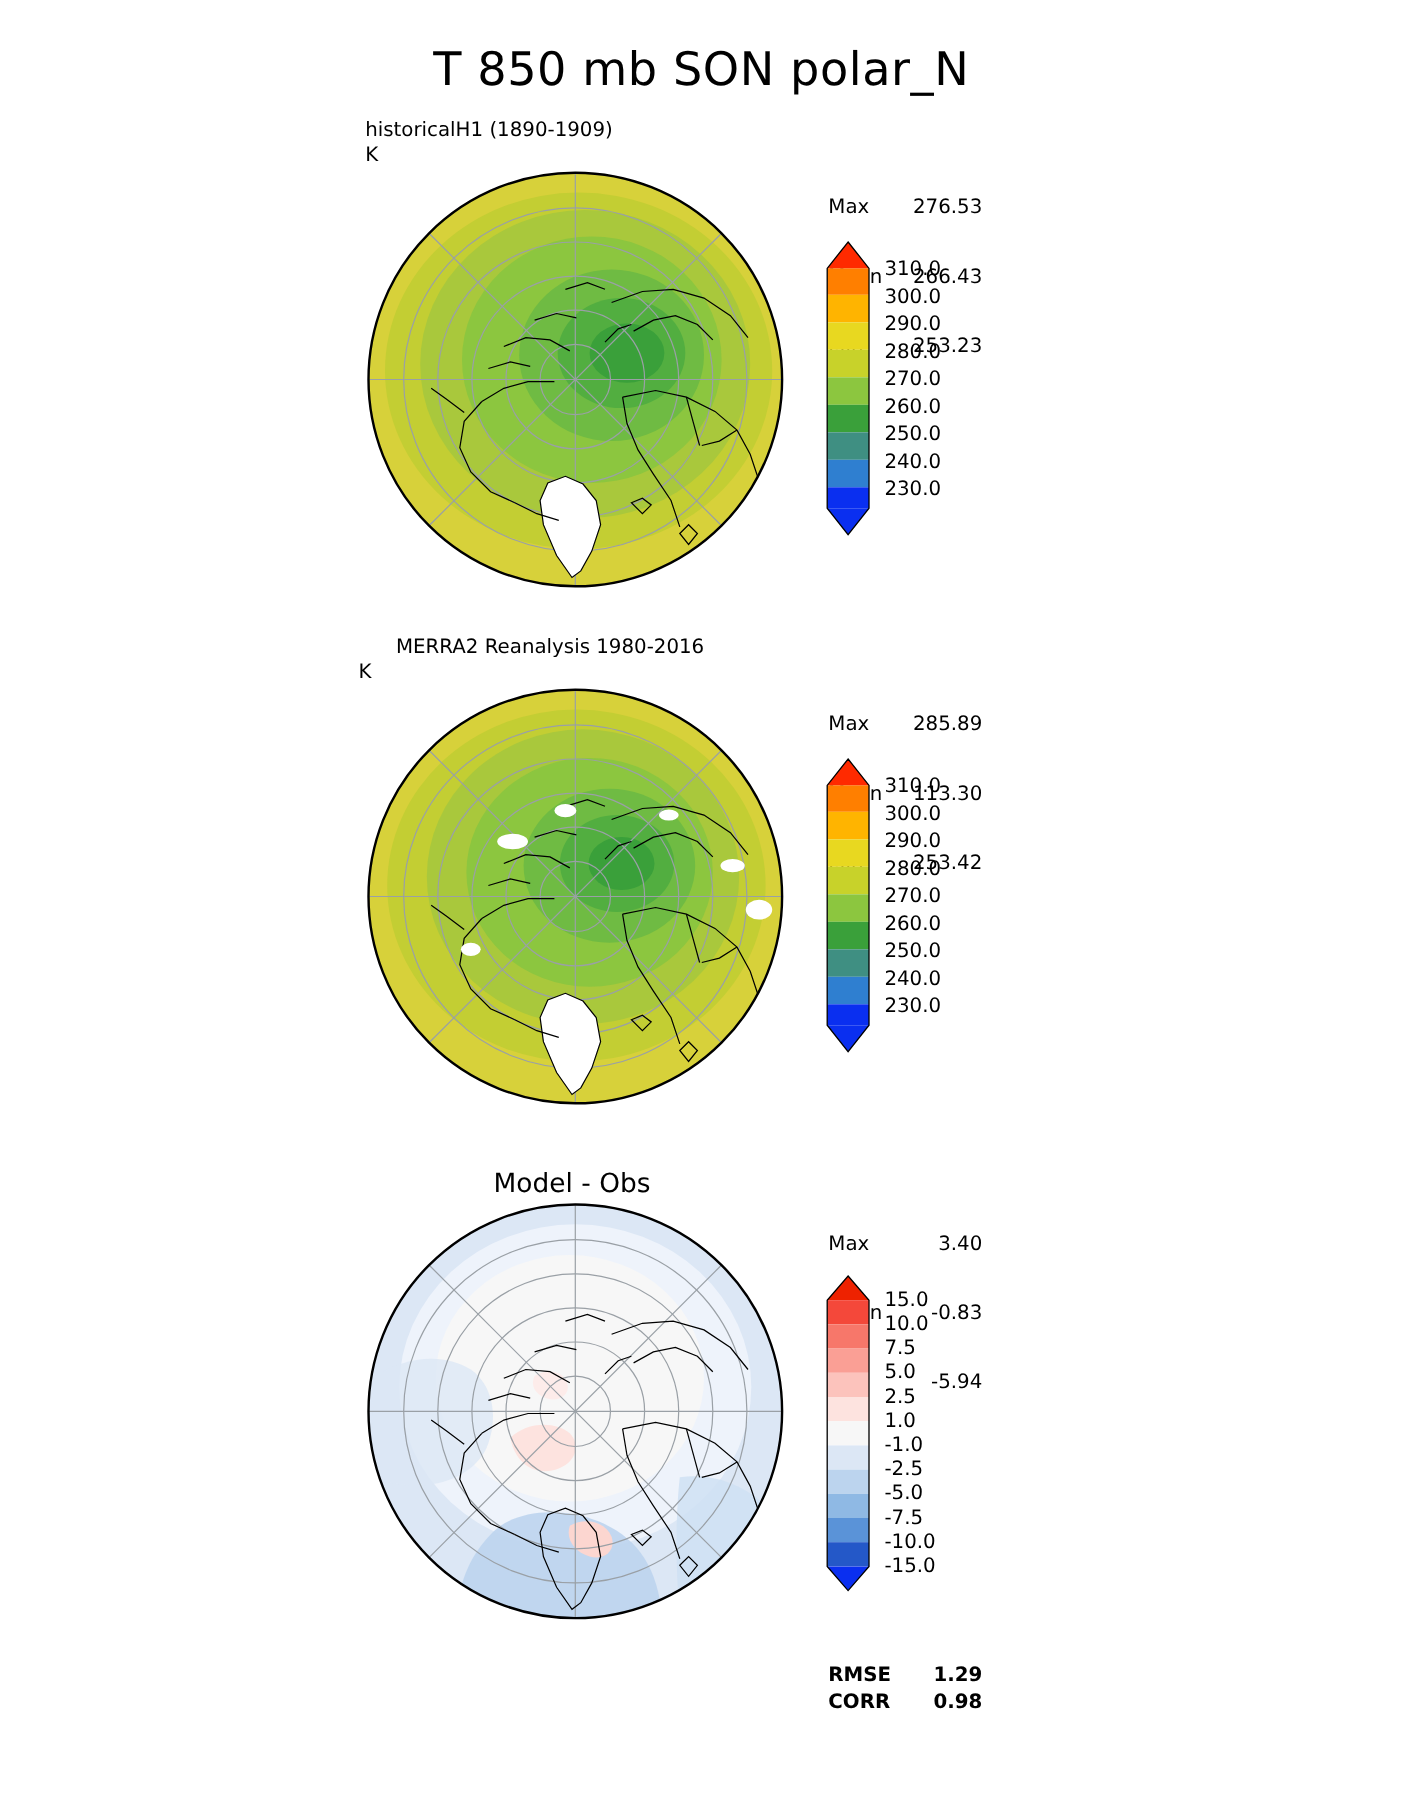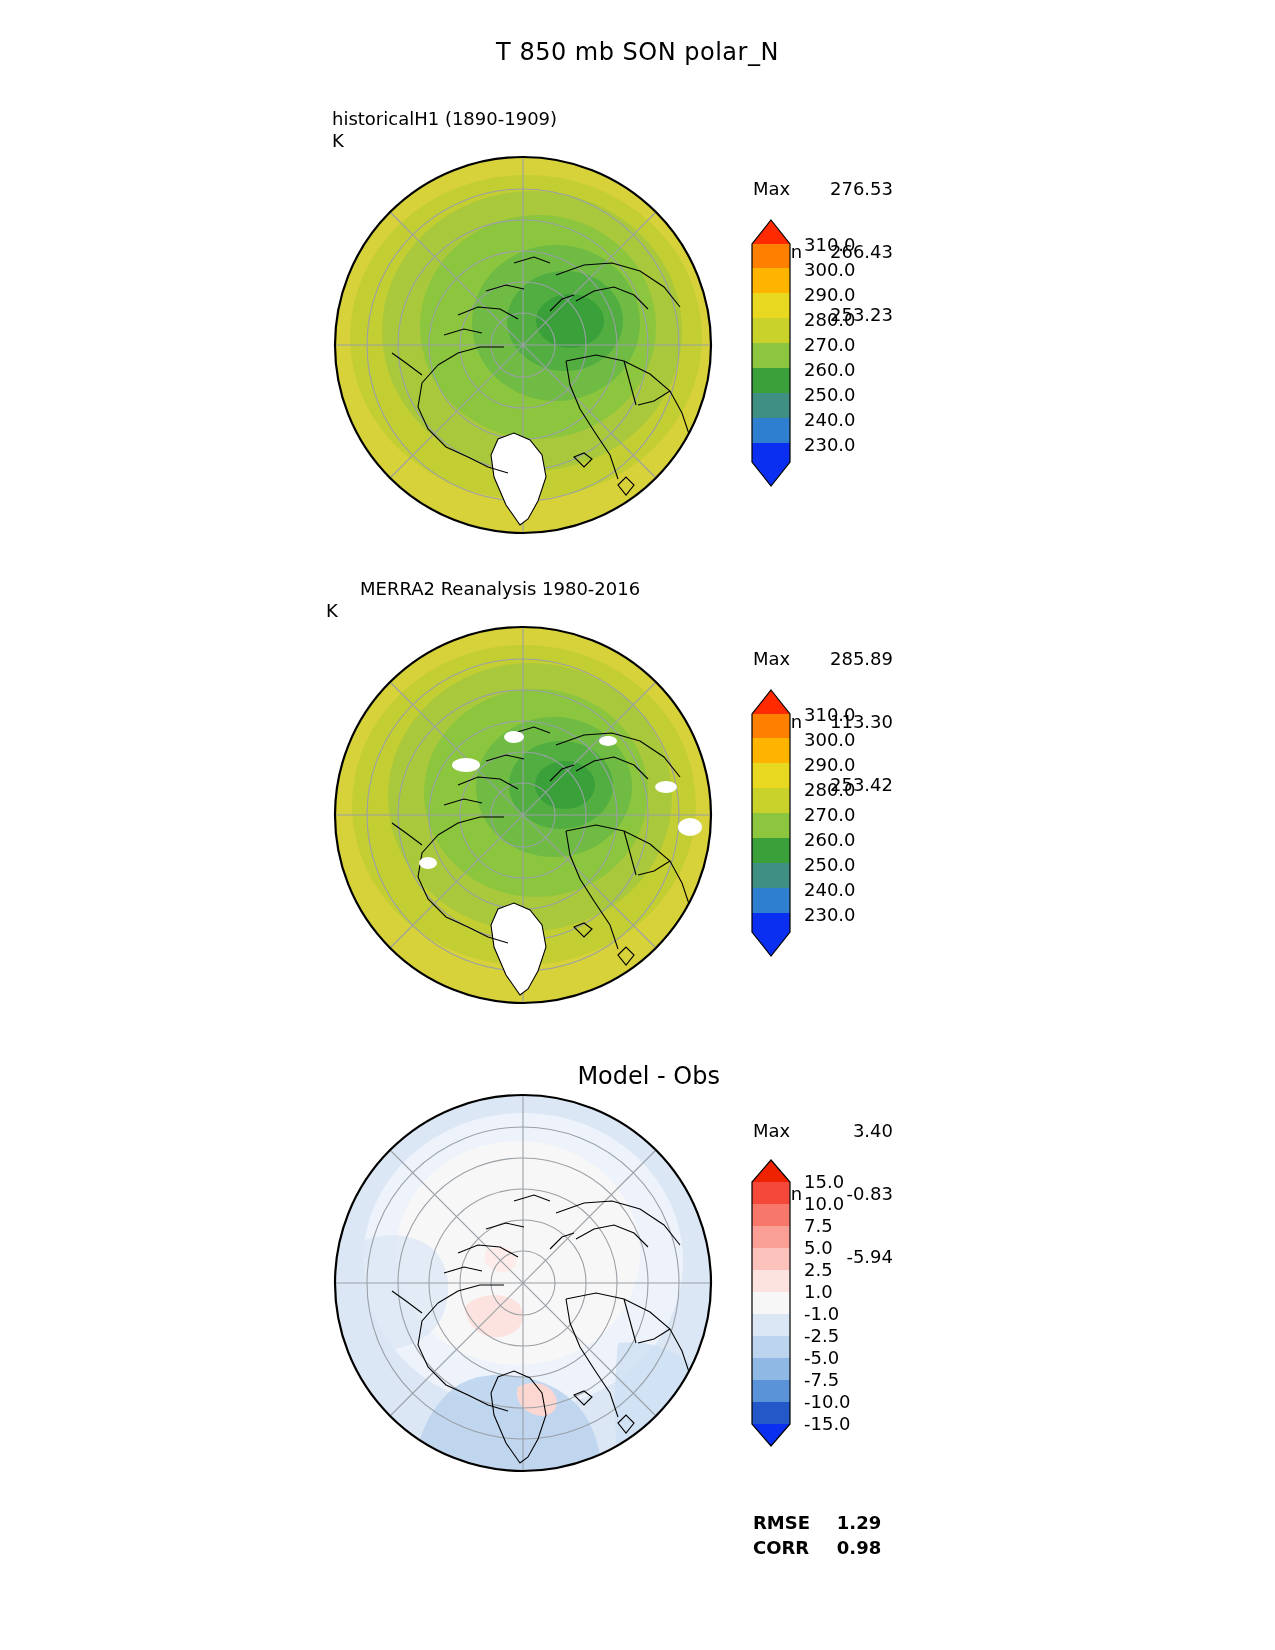--- a/index.html
+++ b/index.html
@@ -14,38 +14,38 @@
     font-family: "DejaVu Sans", sans-serif;
     color: #000000;
     overflow: hidden;
   }
   .page-title {
     position: absolute;
     top: 38px;
     left: 0;
     width: 1275px;
     text-align: center;
-    font-size: 24px;
+    font-size: 42px;
     letter-spacing: 0.5px;
   }
 
   
   .panel { position: absolute; }
 
   .panel-title {
     position: absolute;
     font-size: 18px;
     white-space: nowrap;
   }
   .panel-units {
     position: absolute;
     font-size: 18px;
   }
   .panel-title.centered {
-    text-align: right;
+    text-align: center;
   }
 
   
   .stats {
     position: absolute;
     font-size: 18px;
     line-height: 21px;
     white-space: pre;
   }
   .stats .row { display: flex; align-items: flex-end; }
@@ -69,21 +69,21 @@
     white-space: nowrap;
   }
 
   .footer-stats {
     position: absolute;
     font-size: 18px;
     line-height: 25px;
   }
   .footer-stats .row { display: flex; }
   .footer-stats .lbl { width: 72px; }
-  .footer-stats .val { width: 68px; text-align: center; }
+  .footer-stats .val { width: 68px; text-align: right; }
 </style>
 </head>
 <body>
 
 <div class="page-title">T 850 mb SON polar_N</div>
 
 <div class="panel">
 
   <div class="panel-title" style="left:332px; top:108px;">historicalH1 (1890-1909)</div>
   <div class="panel-units" style="left:332px; top:130px;">K</div>

